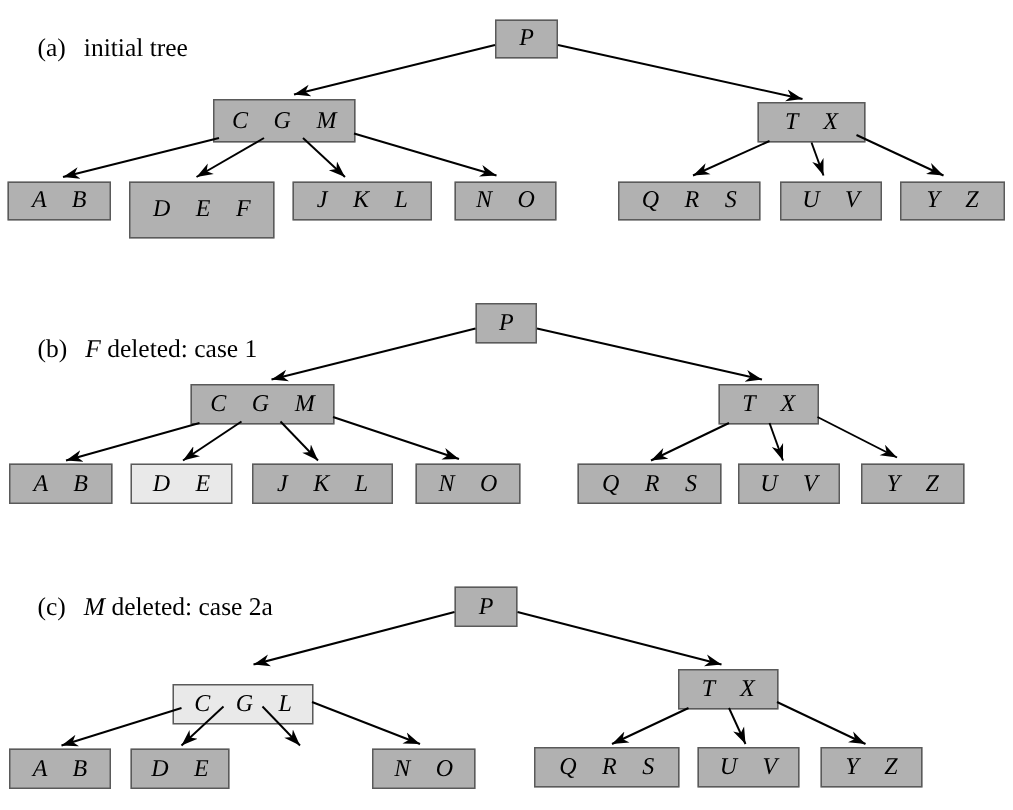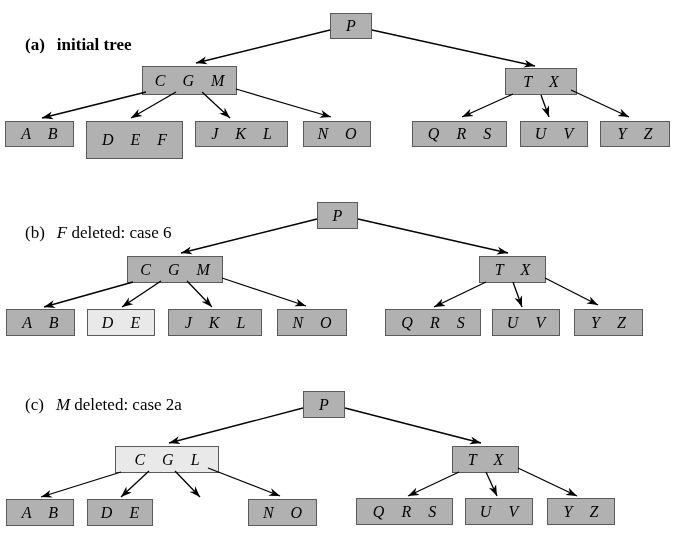--- a/index.html
+++ b/index.html
@@ -20,25 +20,25 @@
   }
   .node.light { background:var(--node-fill-light,#e9e9e9); }
   svg.edges { position:absolute; left:0; top:0; pointer-events:none; }
   svg.edges line { stroke:#000; stroke-width:1.3; }
 </style>
 </head>
 <body>
 
 <div class="canvas">
 
-  <div class="caption" style="left:8px; top:15px;font-weight:bold;">
+  <div class="caption" style="left:8px; top:2px;">
     <span class="tag">(a)</span><span class="em"></span><span>initial tree</span>
   </div>
   <div class="caption" style="left:8px; top:203px;">
-    <span class="tag">(b)</span><span class="em">F</span><span> deleted: case 6</span>
+    <span class="tag">(b)</span><span class="em">F</span><span> deleted: case 1</span>
   </div>
   <div class="caption" style="left:8px; top:375px;">
     <span class="tag">(c)</span><span class="em">M</span><span> deleted: case 2a</span>
   </div>
 
   <div class="node" style="left:330px; top:13px; width:42px; height:26px;">P</div>
   <div class="node" style="left:142px; top:66px; width:95px; height:29px;">C G M</div>
   <div class="node" style="left:505px; top:68px; width:72px; height:27px;">T X</div>
   <div class="node" style="left:5px; top:121px; width:69px; height:26px;">A B</div>
   <div class="node" style="left:86px; top:121px; width:97px; height:38px;">D E F</div>
@@ -53,21 +53,21 @@
   <div class="node" style="left:479px; top:256px; width:67px; height:27px;">T X</div>
   <div class="node" style="left:6px; top:309px; width:69px; height:27px;">A B</div>
   <div class="node light" style="left:87px; top:309px; width:68px; height:27px;">D E</div>
   <div class="node" style="left:168px; top:309px; width:94px; height:27px;">J K L</div>
   <div class="node" style="left:277px; top:309px; width:70px; height:27px;">N O</div>
   <div class="node" style="left:385px; top:309px; width:96px; height:27px;">Q R S</div>
   <div class="node" style="left:492px; top:309px; width:68px; height:27px;">U V</div>
   <div class="node" style="left:574px; top:309px; width:69px; height:27px;">Y Z</div>
 
   <div class="node" style="left:303px; top:391px; width:42px; height:27px;">P</div>
-  <div class="node light" style="left:115px; top:446px; width:104px; height:27px;">C G L</div>
+  <div class="node light" style="left:115px; top:456px; width:94px; height:27px;">C G L</div>
   <div class="node" style="left:452px; top:446px; width:67px; height:27px;">T X</div>
   <div class="node" style="left:6px; top:499px; width:68px; height:27px;">A B</div>
   <div class="node" style="left:87px; top:499px; width:66px; height:27px;">D E</div>
   <div class="node" style="left:248px; top:499px; width:69px; height:27px;">N O</div>
   <div class="node" style="left:356px; top:498px; width:97px; height:27px;">Q R S</div>
   <div class="node" style="left:465px; top:498px; width:68px; height:27px;">U V</div>
   <div class="node" style="left:547px; top:498px; width:68px; height:27px;">Y Z</div>
 
   <svg class="edges" width="675" height="540" viewBox="0 0 675 540" aria-hidden="true">
     <defs>

